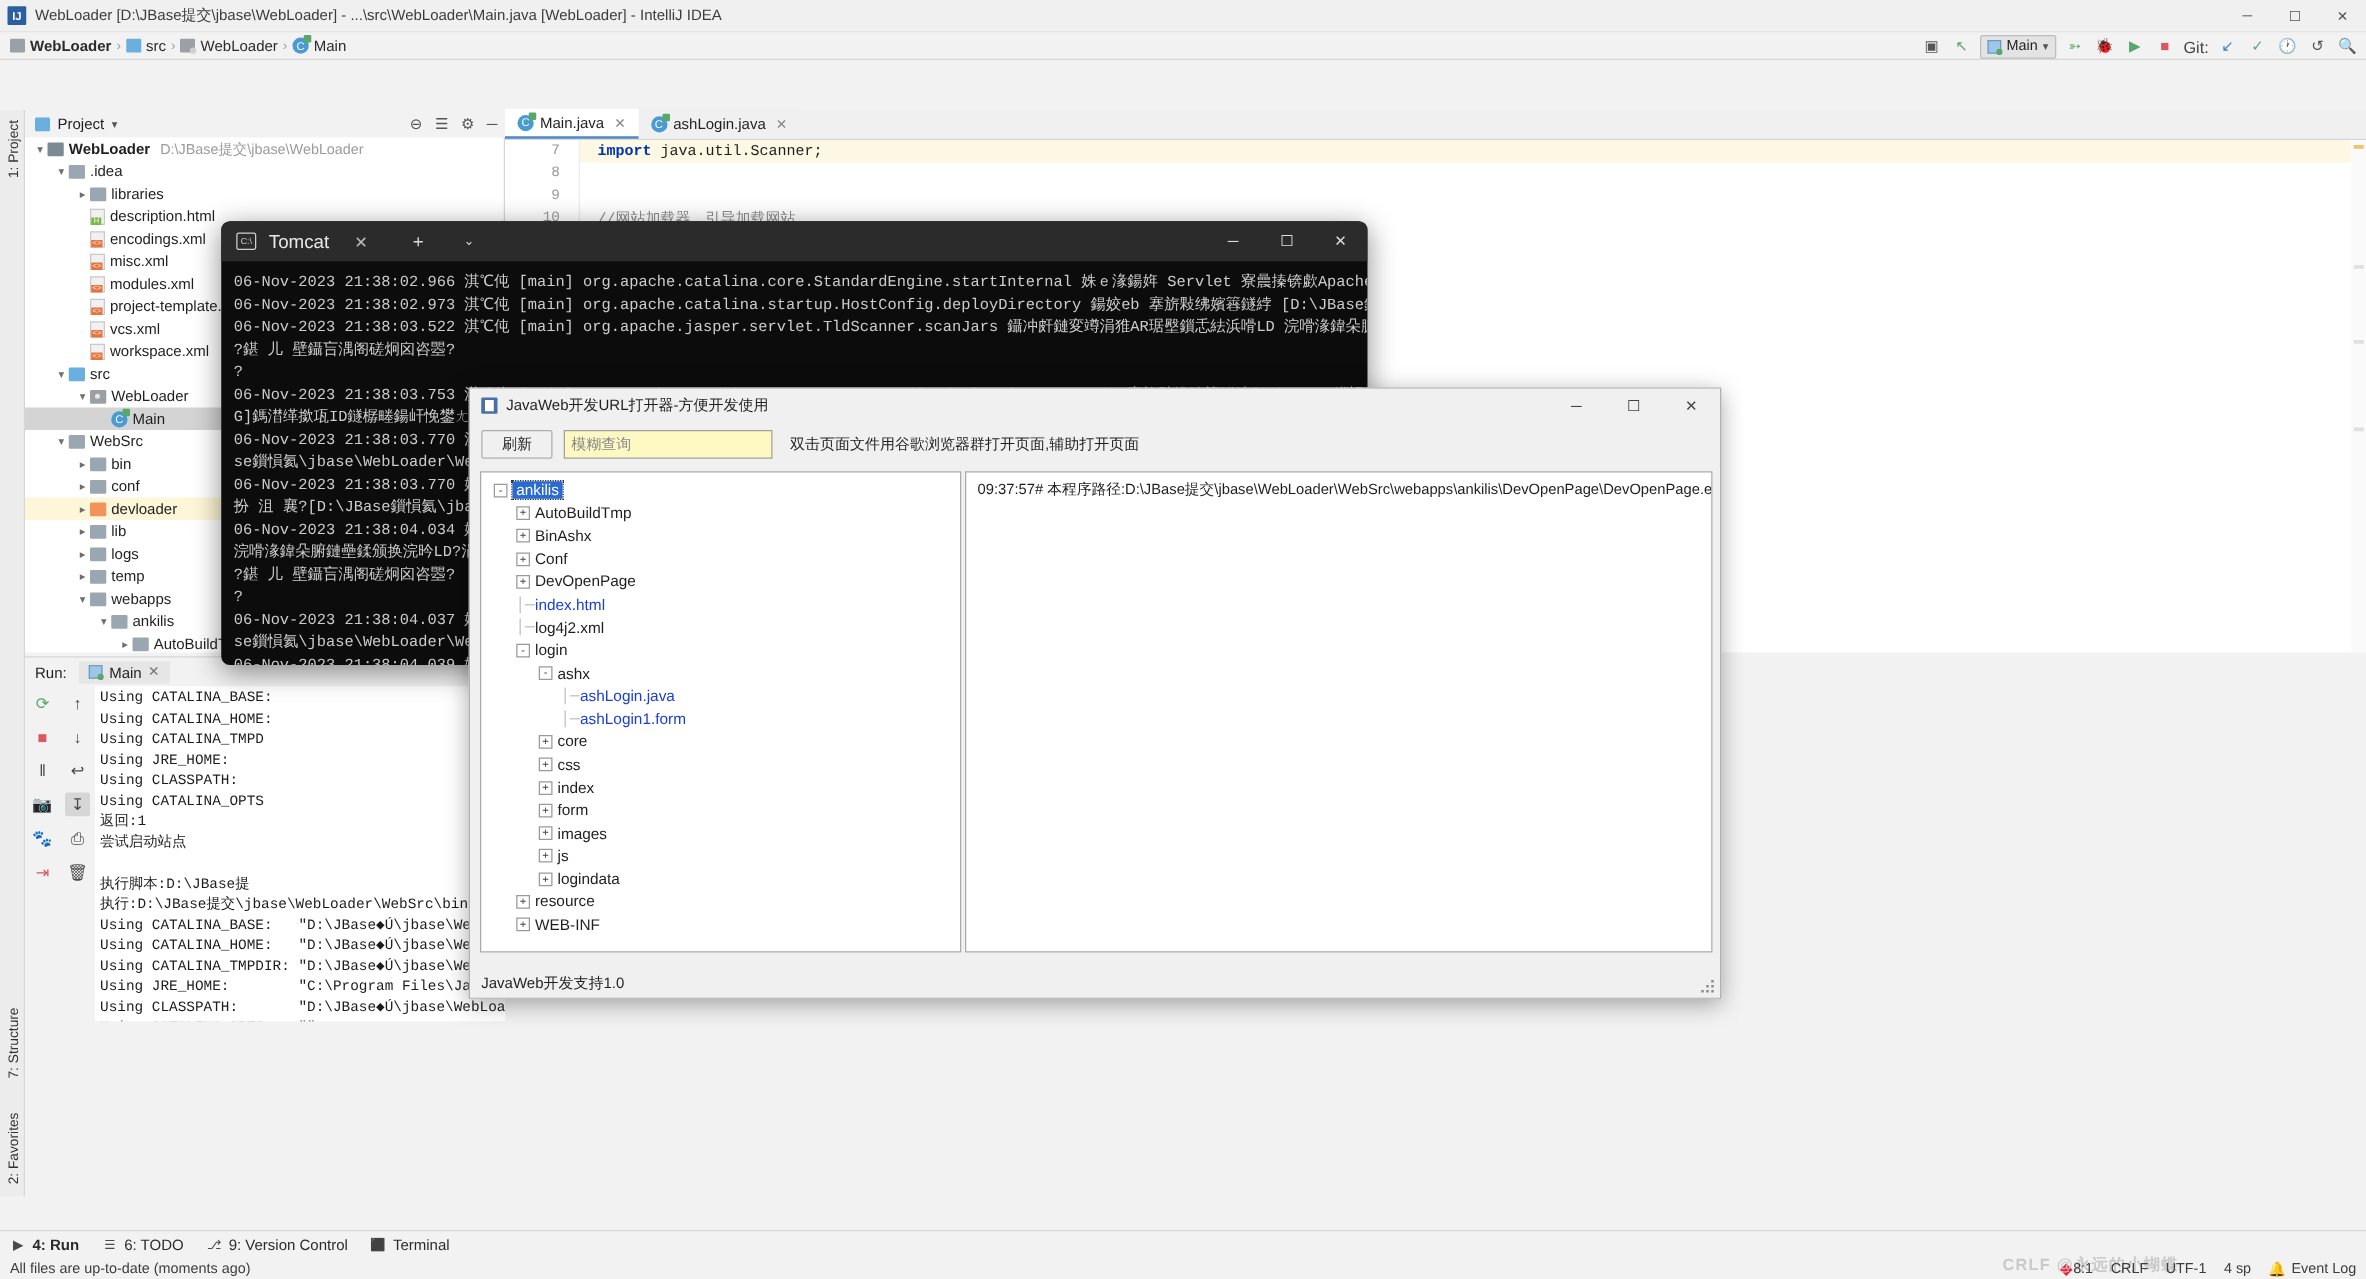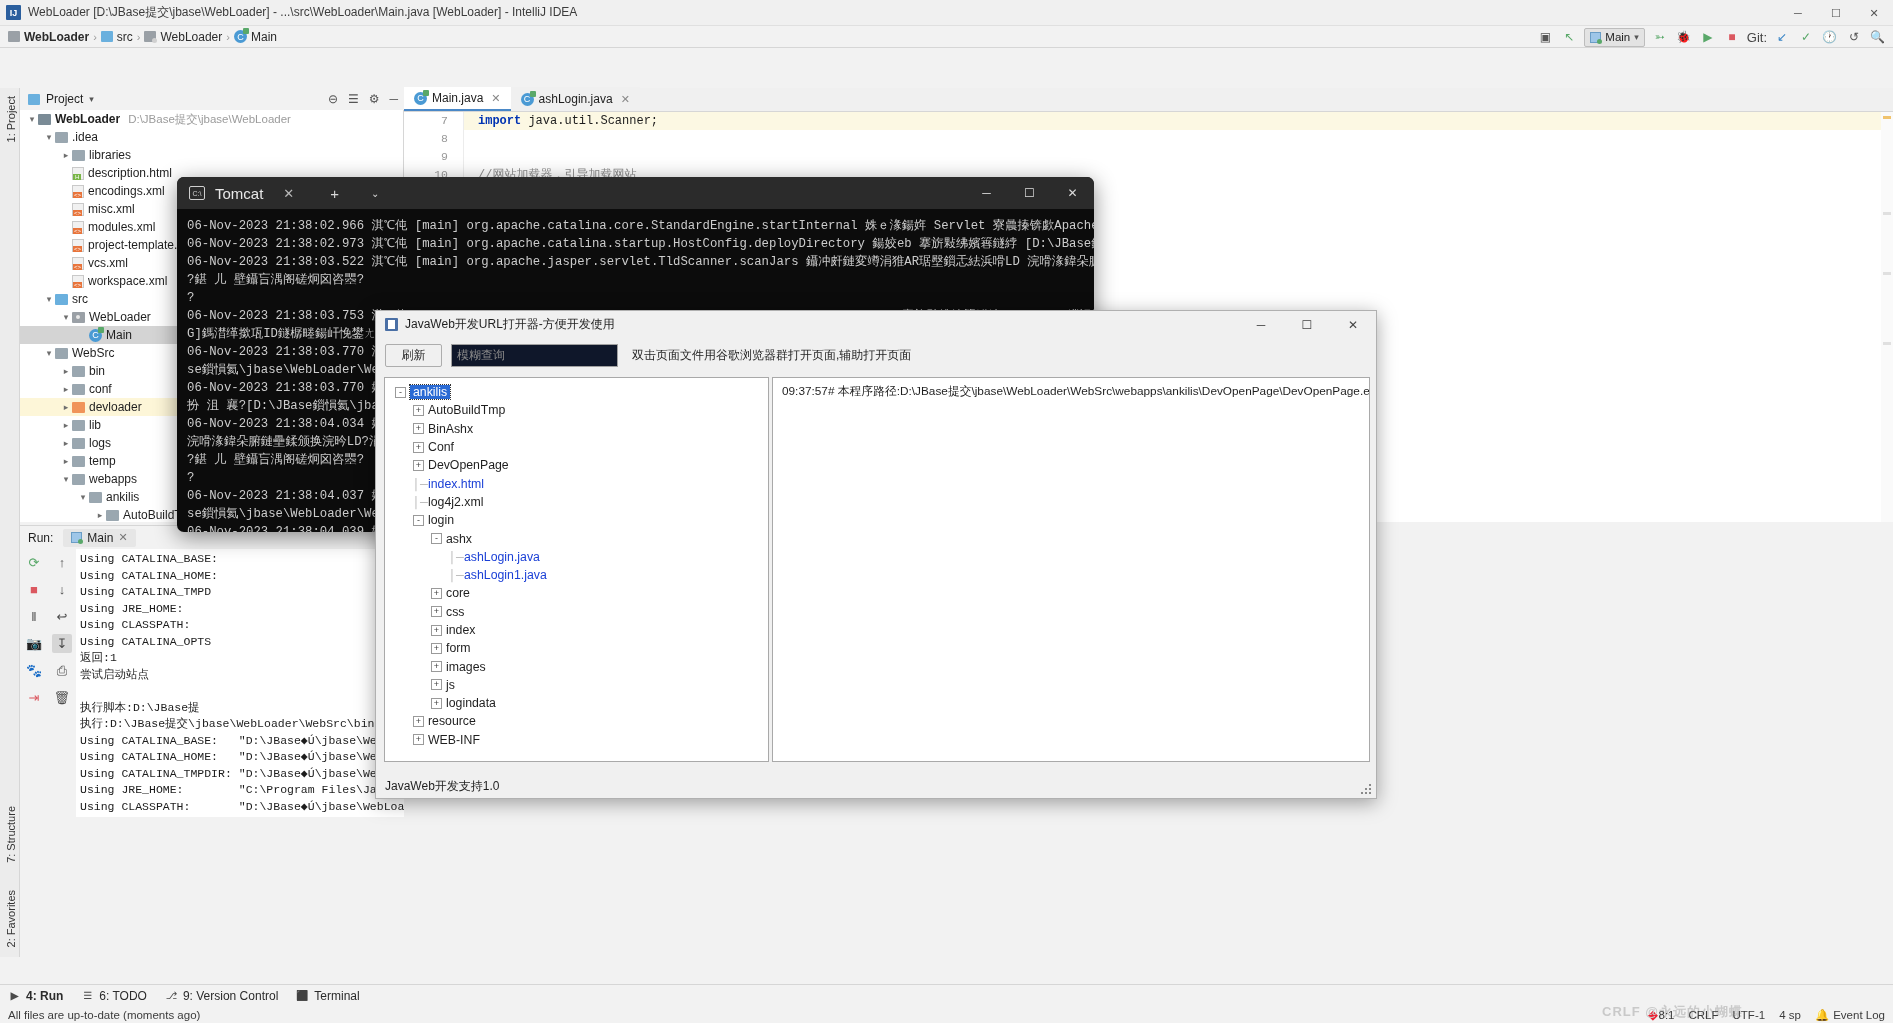--- a/index.html
+++ b/index.html
@@ -182,21 +182,21 @@
   .jw-ico:after{content:"";position:absolute;left:3px;top:2px;width:7px;height:9px;background:#fff;}
   .jw-ttl{font-size:12px;color:#1f1f1f;}
   .jw-wc{position:absolute;right:0;top:0;height:27px;display:flex;}
   .jw-wc div{width:46px;height:27px;display:flex;align-items:center;justify-content:center;color:#444;font-size:12px;}
   .jw-toolbar{height:34px;display:flex;align-items:center;gap:0;padding-left:9px;}
   .jw-btn{
     width:57px;height:23px;background:#f0f0f0;border:1px solid #adadad;border-radius:2px;
     font-size:12px;display:flex;align-items:center;justify-content:center;color:#1f1f1f;
   }
   .jw-input{
-    margin-left:9px;width:167px;height:23px;background:#0f172a;border:1px solid #a0a0a0;
+    margin-left:9px;width:167px;height:23px;background:#fef9c3;border:1px solid #a0a0a0;
     font-size:12px;color:#8a8a8a;display:flex;align-items:center;padding-left:5px;
   }
   .jw-hint{margin-left:14px;font-size:12px;color:#1f1f1f;}
   .jw-panes{position:absolute;left:8px;top:66px;width:986px;height:385px;display:flex;gap:3px;}
   .jw-tree{width:385px;height:385px;background:#fff;border:1px solid #a9a9a9;overflow:hidden;padding:5px 0 0 6px;}
   .jw-log{flex:1;background:#fff;border:1px solid #a9a9a9;overflow:hidden;padding:6px 0 0 9px;}
   .jw-logline{font-size:11.8px;color:#1f1f1f;white-space:nowrap;}
   .jwrow{height:18.3px;display:flex;align-items:center;font-size:12.3px;white-space:nowrap;color:#1f1f1f;}
   .jwrow .exp{width:11px;height:11px;border:1px solid #9a9a9a;background:#fff;font-size:9px;line-height:9px;
     display:inline-flex;align-items:center;justify-content:center;color:#444;margin-right:4px;flex:0 0 11px;}
@@ -626,21 +626,21 @@
             <div class="jwrow" style="padding-left: 40px;">
               <span class="exp">-</span>
               <span class="">ashx</span>
             </div>
             <div class="jwrow" style="padding-left: 58px;">
               <span class="lead">│─</span>
               <span class="lnk">ashLogin.java</span>
             </div>
             <div class="jwrow" style="padding-left: 58px;">
               <span class="lead">│─</span>
-              <span class="lnk">ashLogin1.java</span>
+              <span class="lnk">ashLogin1.form</span>
             </div>
             <div class="jwrow" style="padding-left: 40px;">
               <span class="exp">+</span>
               <span class="">core</span>
             </div>
             <div class="jwrow" style="padding-left: 40px;">
               <span class="exp">+</span>
               <span class="">css</span>
             </div>
             <div class="jwrow" style="padding-left: 40px;">

